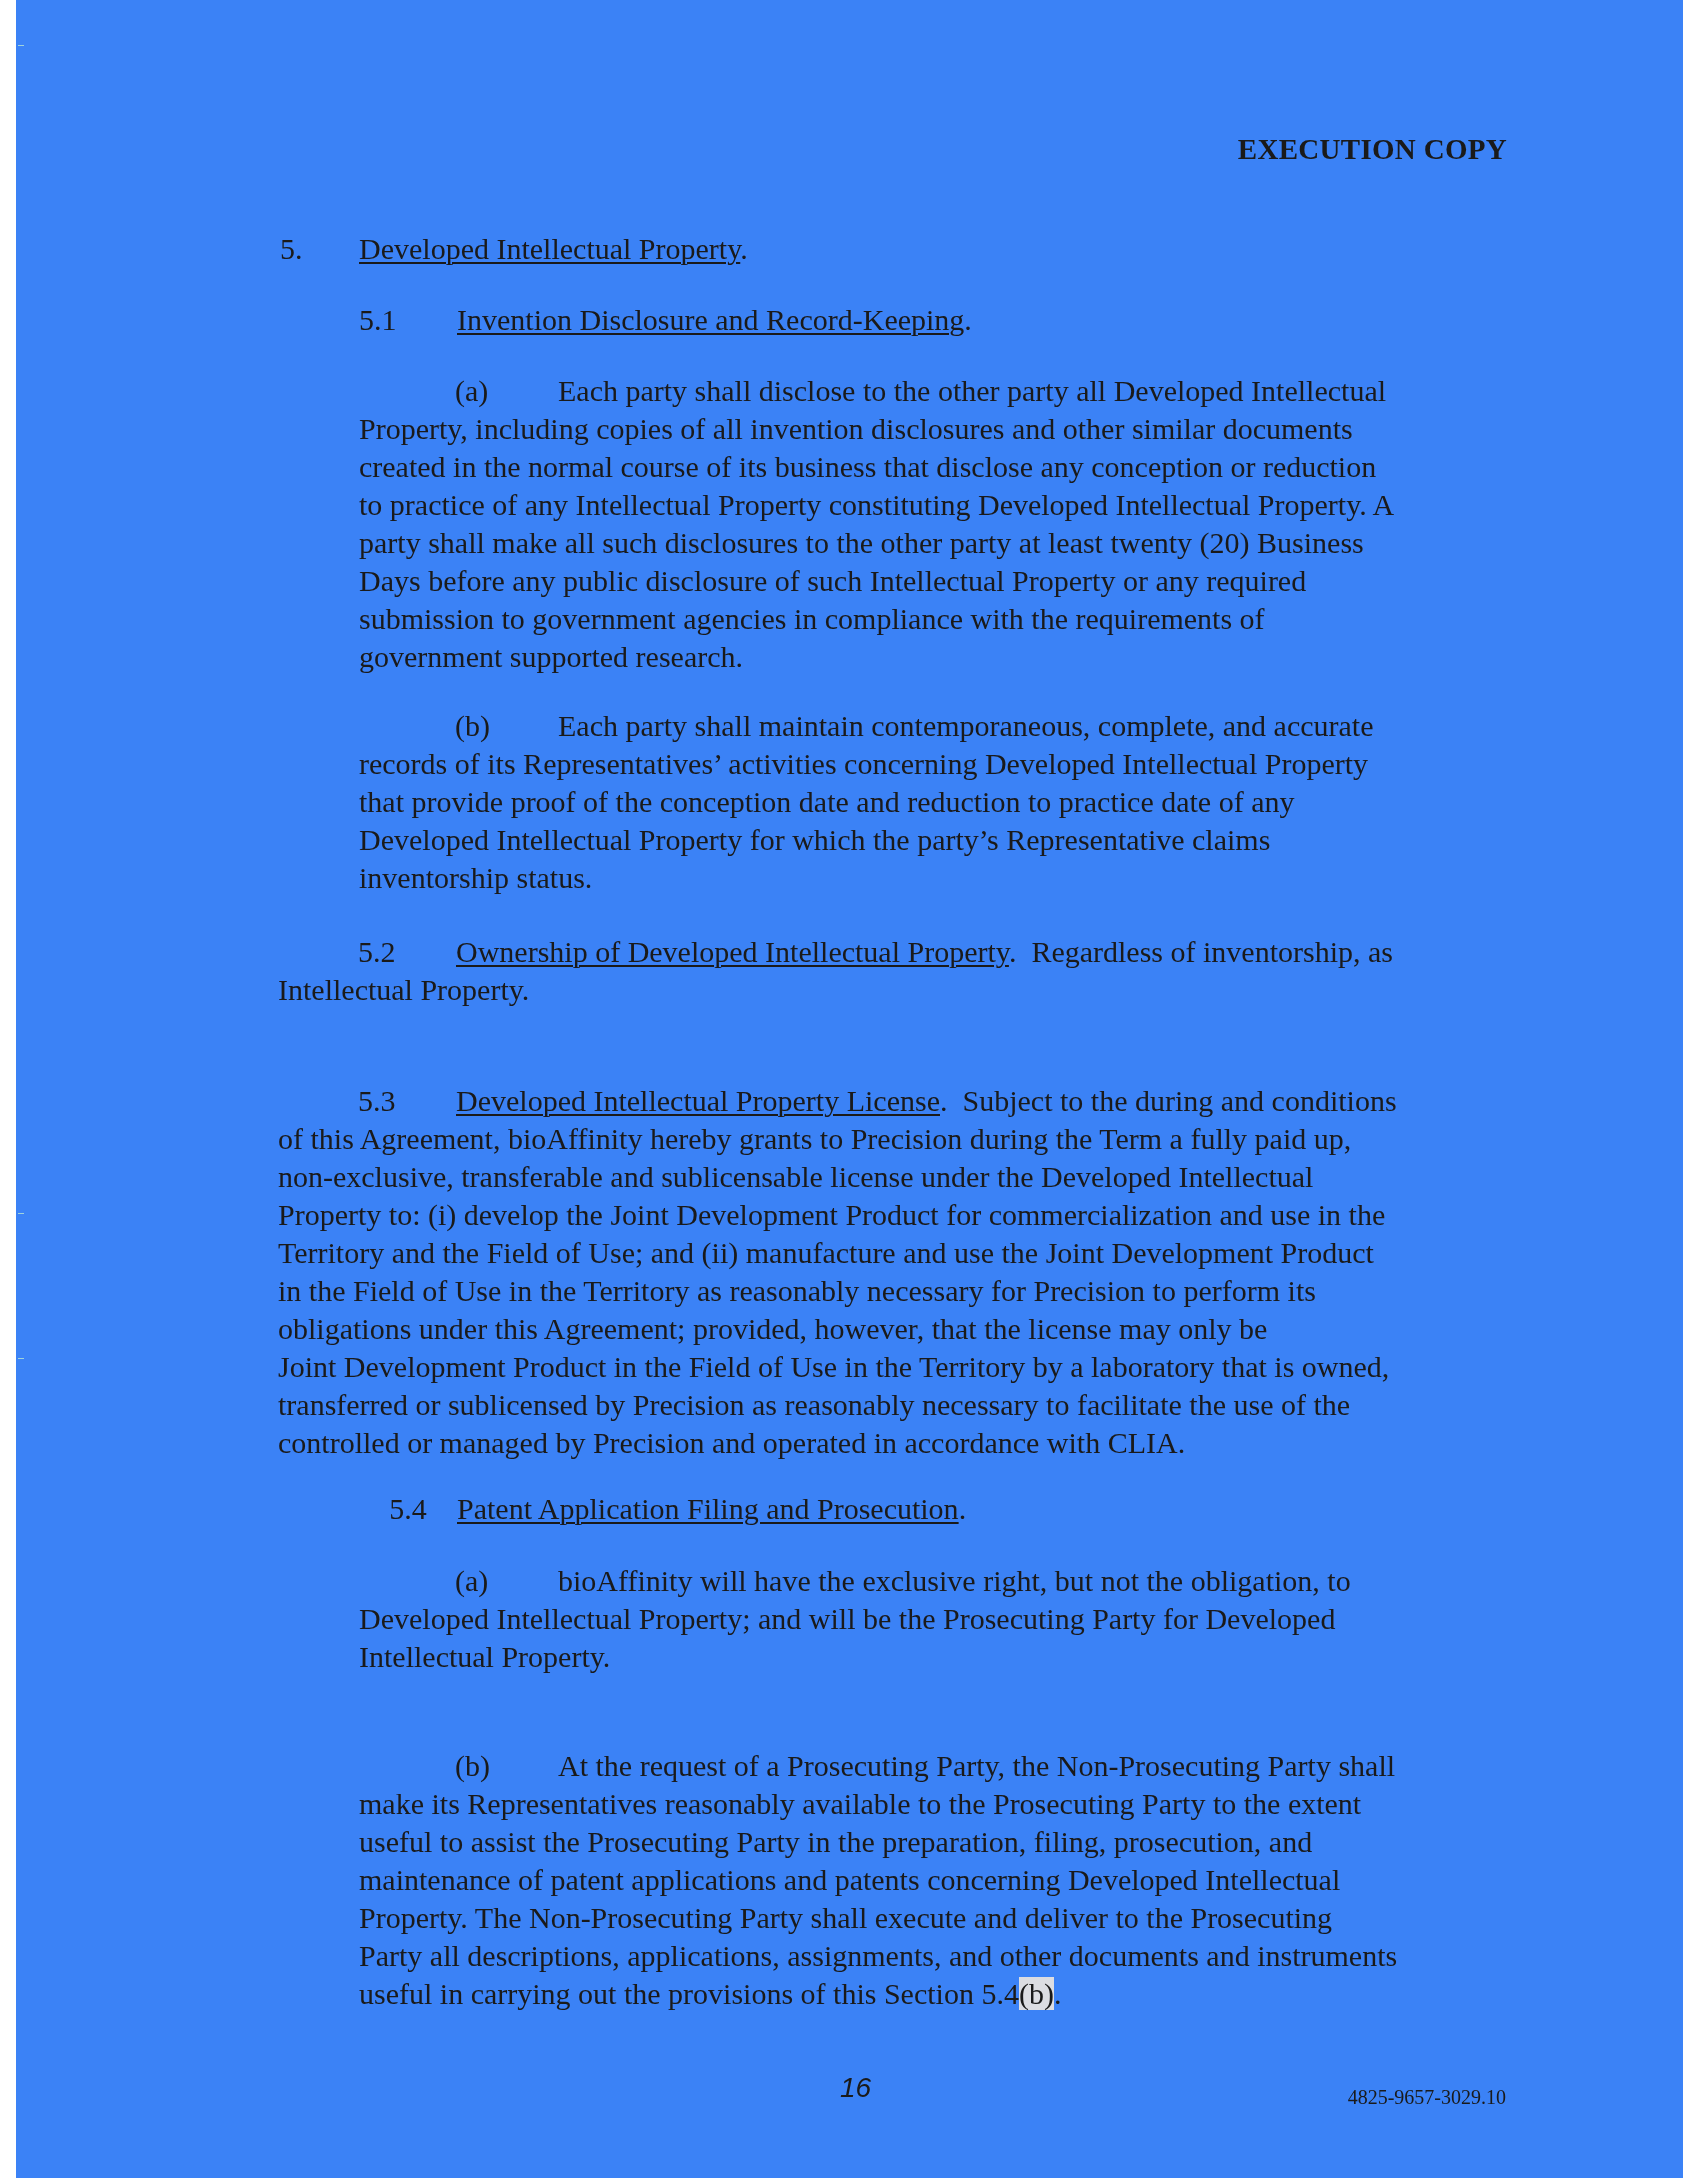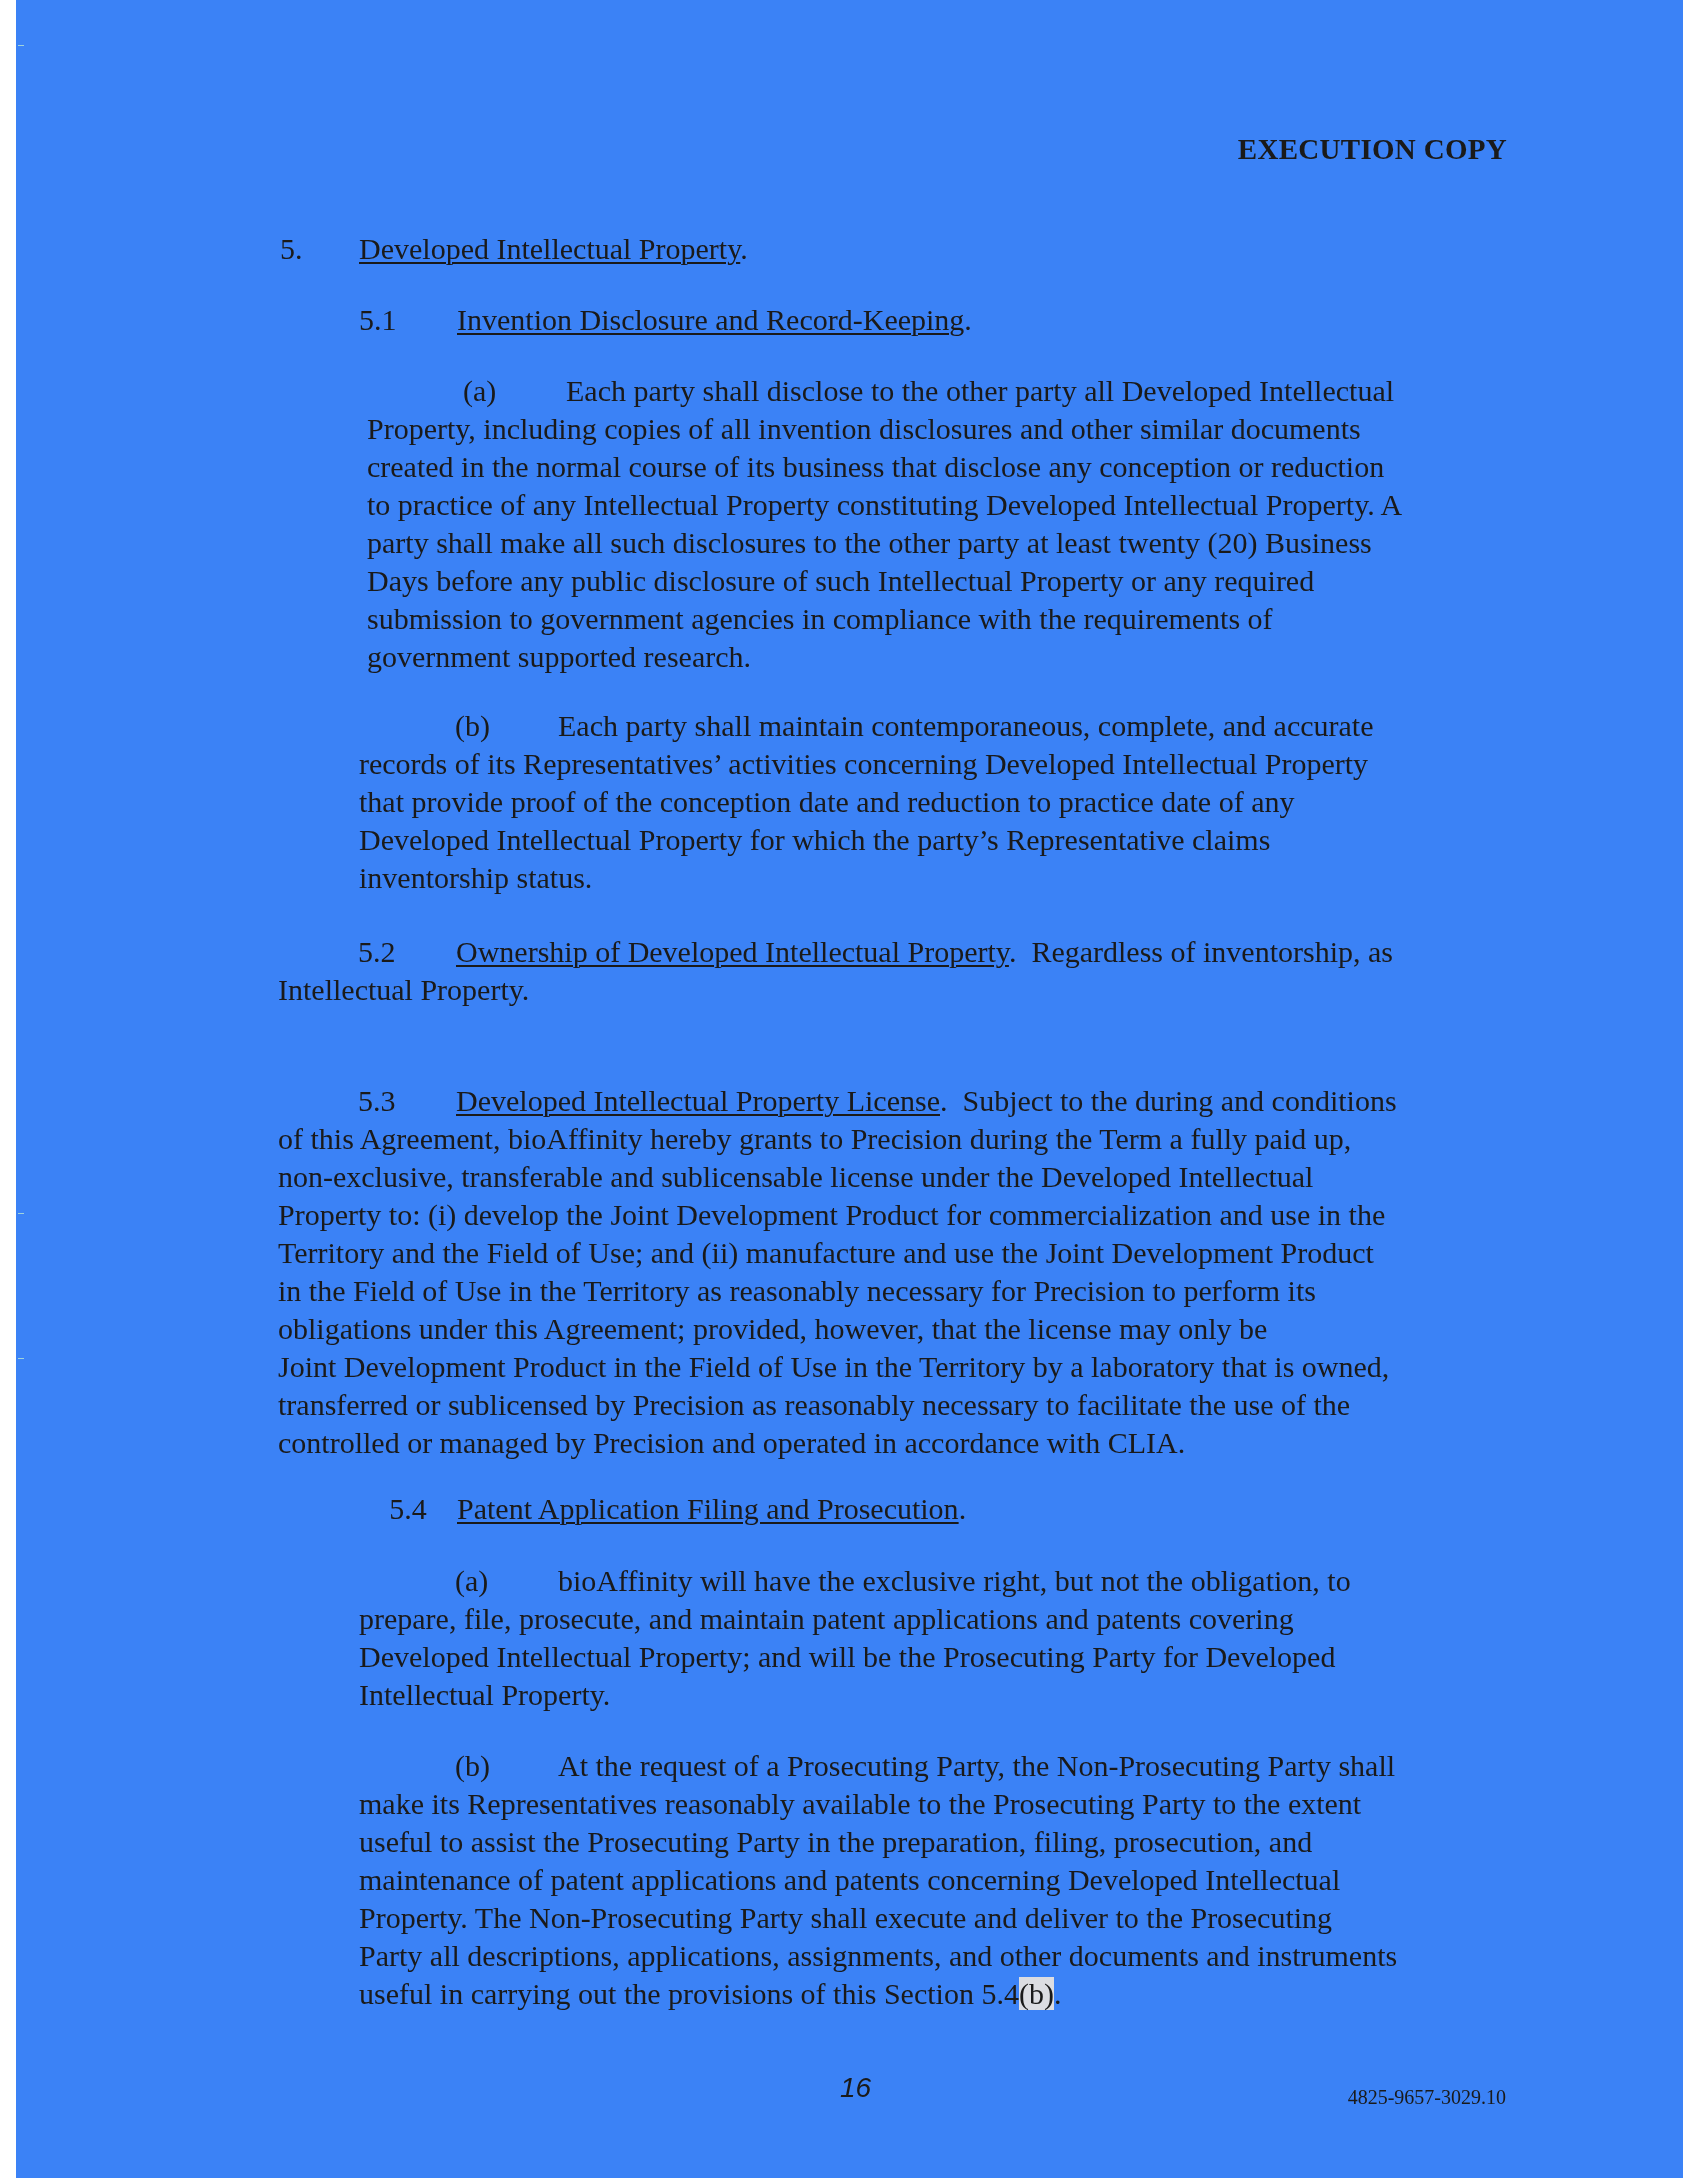--- a/index.html
+++ b/index.html
@@ -36,21 +36,21 @@
   <div class="header">EXECUTION COPY</div>
 
   <div class="block" style="top:230px; left:264px;">
     <span class="num" style="width:79px;">5.</span><span class="u">Developed Intellectual Property</span><span>.</span>
   </div>
 
   <div class="block" style="top:301px; left:343px;">
     <span class="num" style="width:98px;">5.1</span><span class="u">Invention Disclosure and Record-Keeping</span><span>.</span>
   </div>
 
-  <div class="block" style="top:372px; left:343px; width:1168px;margin-left:8px;">
+  <div class="block" style="top:372px; left:343px; width:1168px;">
     <div class="p" style="padding-left:96px;"><span class="num" style="width:103px;">(a)</span><span>Each party shall disclose to the other party all Developed Intellectual</span></div>
     <div class="p">Property, including copies of all invention disclosures and other similar documents</div>
     <div class="p">created in the normal course of its business that disclose any conception or reduction</div>
     <div class="p">to practice of any Intellectual Property constituting Developed Intellectual Property. A</div>
     <div class="p">party shall make all such disclosures to the other party at least twenty (20) Business</div>
     <div class="p">Days before any public disclosure of such Intellectual Property or any required</div>
     <div class="p">submission to government agencies in compliance with the requirements of</div>
     <div class="p">government supported research.</div>
   </div>
 
@@ -79,21 +79,20 @@
     <div class="p">transferred or sublicensed by Precision as reasonably necessary to facilitate the use of the</div>
     <div class="p">controlled or managed by Precision and operated in accordance with CLIA.</div>
   </div>
 
   <div class="block" style="top:1490px; left:343px;text-align:center;">
     <span class="num" style="width:98px;">5.4</span><span class="u">Patent Application Filing and Prosecution</span><span>.</span>
   </div>
 
   <div class="block" style="top:1562px; left:343px; width:1168px;">
     <div class="p" style="padding-left:96px;"><span class="num" style="width:103px;">(a)</span><span>bioAffinity will have the exclusive right, but not the obligation, to</span></div>
-    <div class="p">prepare, file, prosecute, and maintain patent applications and patents covering</div>
     <div class="p">Developed Intellectual Property; and will be the Prosecuting Party for Developed</div>
     <div class="p">Intellectual Property.</div>
   </div>
 
   <div class="block" style="top:1747px; left:343px; width:1168px;">
     <div class="p" style="padding-left:96px;"><span class="num" style="width:103px;">(b)</span><span>At the request of a Prosecuting Party, the Non-Prosecuting Party shall</span></div>
     <div class="p">make its Representatives reasonably available to the Prosecuting Party to the extent</div>
     <div class="p">useful to assist the Prosecuting Party in the preparation, filing, prosecution, and</div>
     <div class="p">maintenance of patent applications and patents concerning Developed Intellectual</div>
     <div class="p">Property. The Non-Prosecuting Party shall execute and deliver to the Prosecuting</div>

